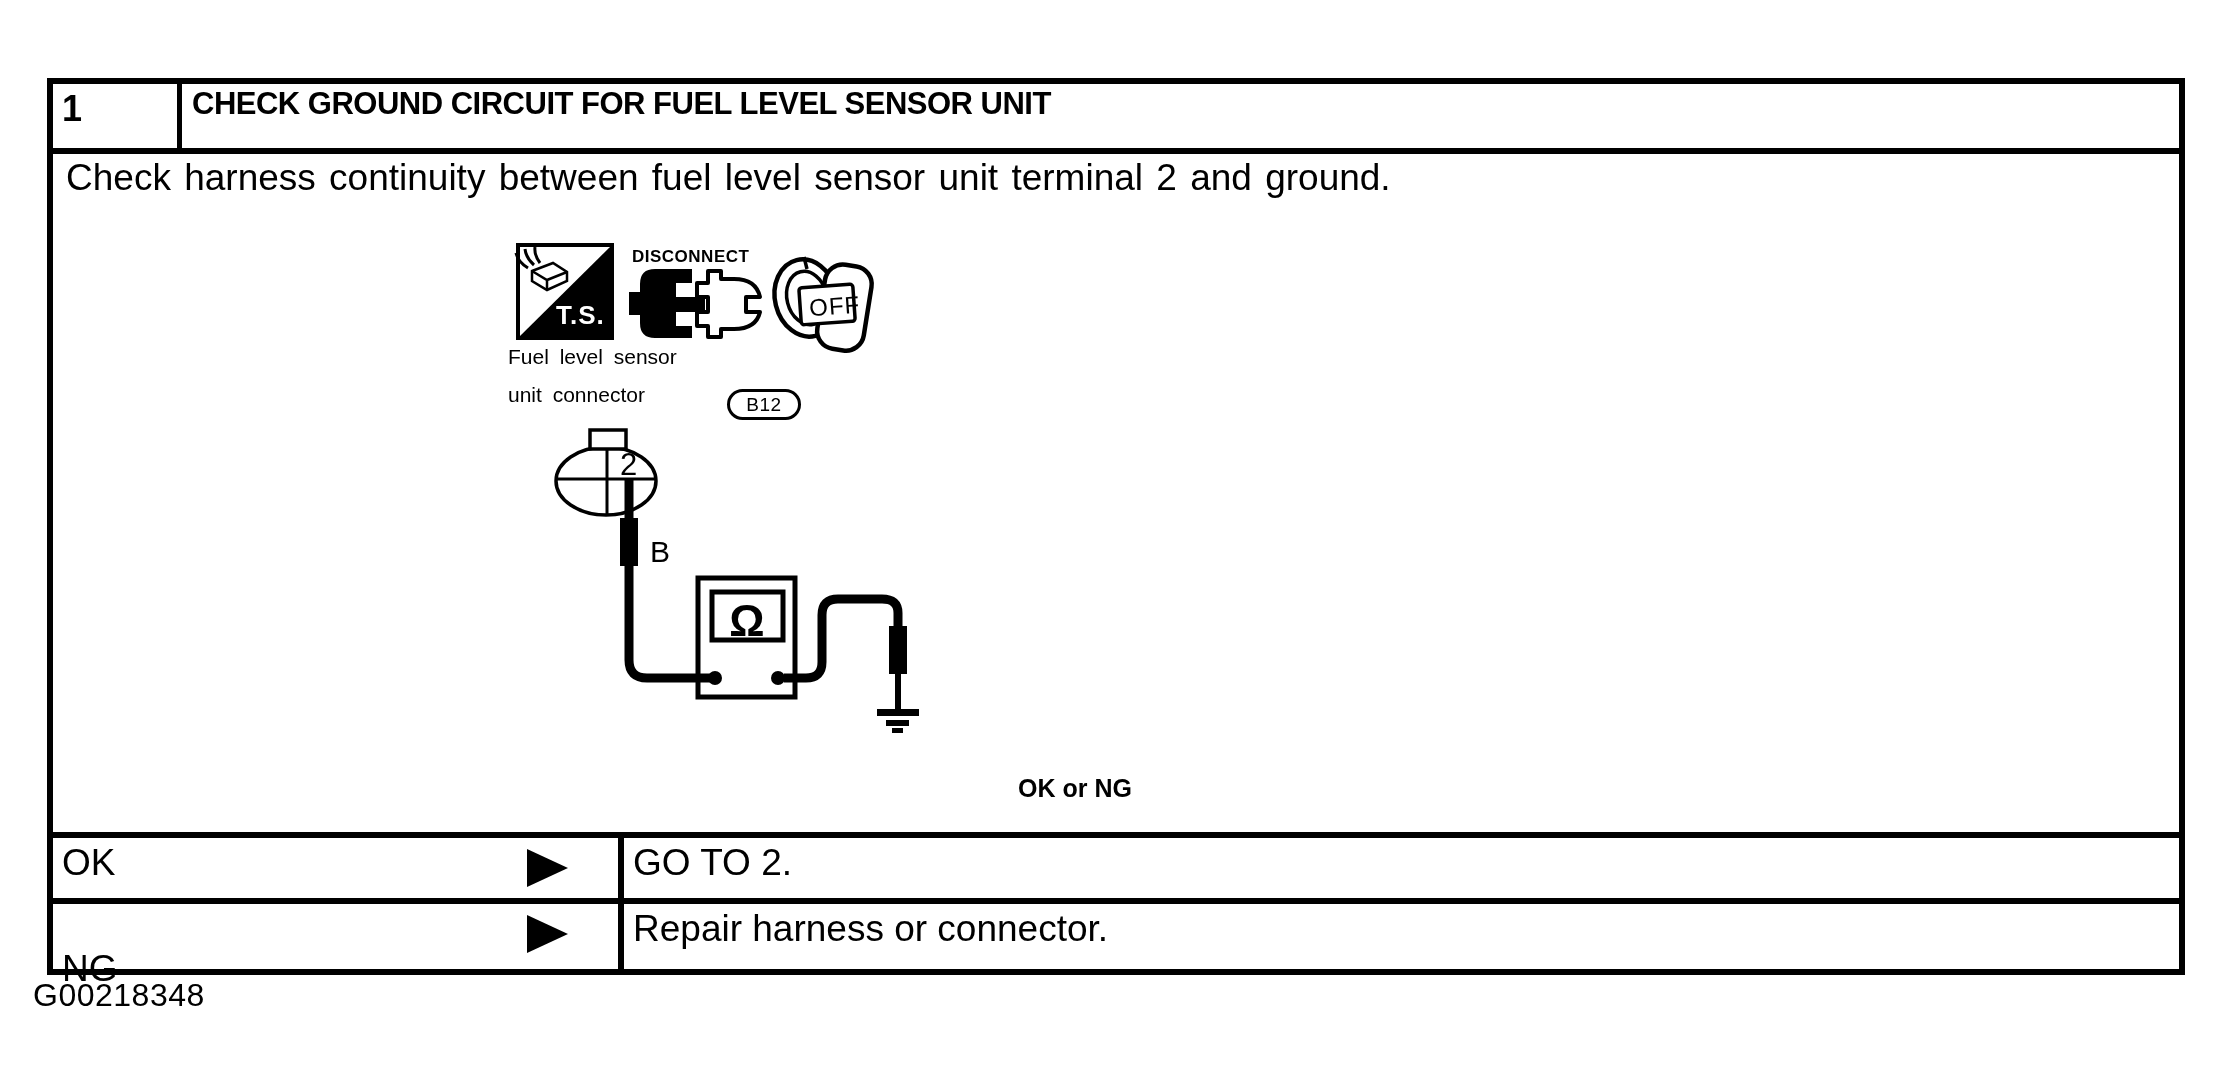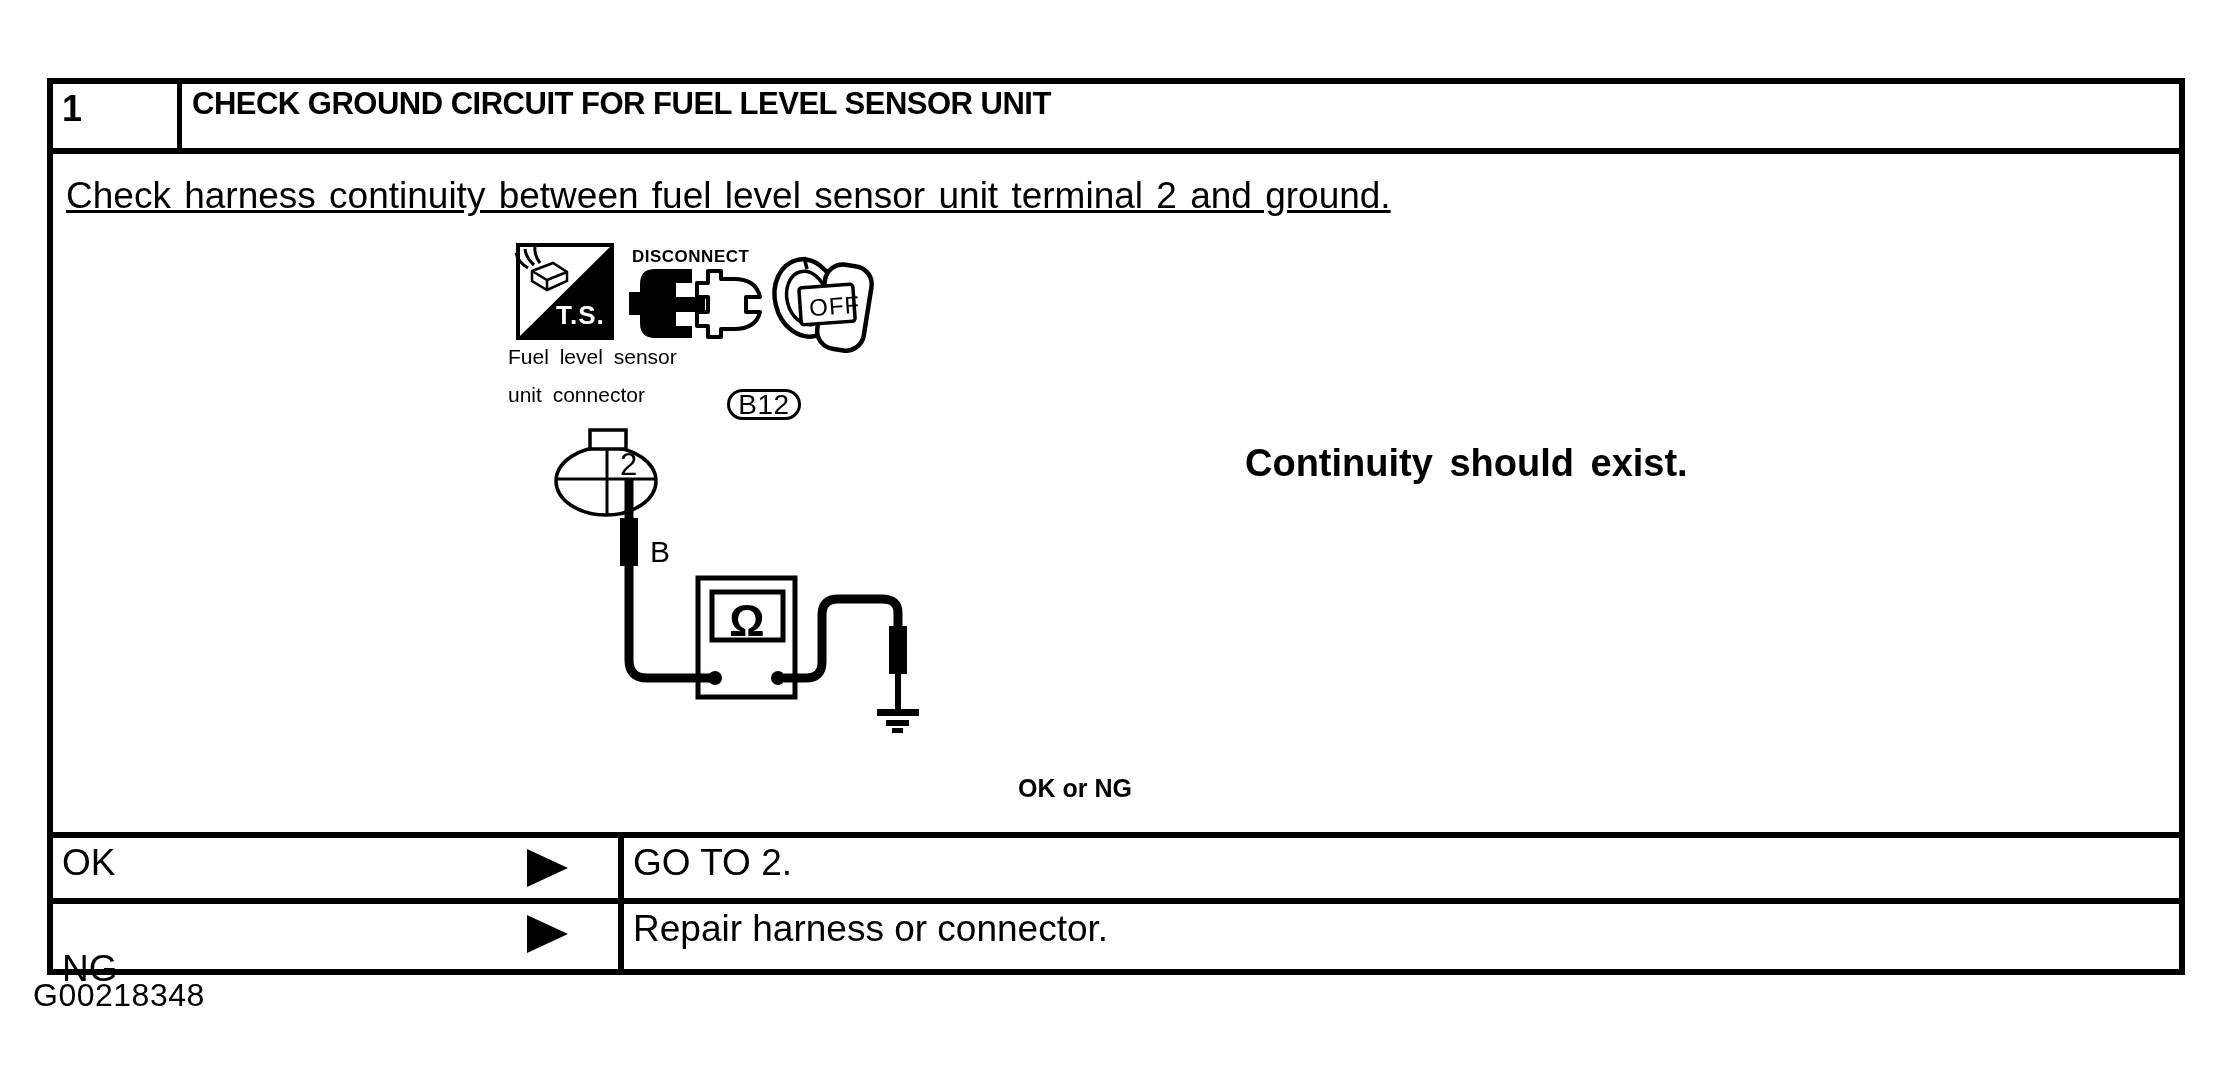--- a/index.html
+++ b/index.html
@@ -9,35 +9,35 @@
     overflow:hidden;
   }
   .abs{position:absolute;line-height:1;white-space:nowrap;}
   .line{position:absolute;background:#000;}
   .frame{
     position:absolute;left:47px;top:78px;width:2138px;height:897px;
     border:6px solid #000;box-sizing:border-box;background:#fff;
   }
   .step-number{left:62px;top:91px;font-size:36px;font-weight:bold;}
   .title{left:192px;top:88px;font-size:31px;font-weight:bold;letter-spacing:-0.5px;}
-  .instruction{left:66px;top:177px;font-size:37px;word-spacing:3px;text-decoration:underline;}
+  .instruction{left:66px;top:159px;font-size:37px;word-spacing:3px;}
   .result{left:1245px;top:444px;font-size:38px;font-weight:bold;word-spacing:6px;}
   .decision{left:1018px;top:776px;font-size:25px;font-weight:bold;}
   .cell-label{font-size:37px;}
   .cell-action{font-size:37px;}
   .arrow{
     position:absolute;width:0;height:0;
     border-top:19px solid transparent;border-bottom:19px solid transparent;
     border-left:41px solid #000;
   }
   .conn-caption{font-size:21px;word-spacing:5px;}
   .b12-pill{
     position:absolute;left:727px;top:389px;width:74px;height:31px;
     border:3px solid #000;border-radius:17px;box-sizing:border-box;
-    font-size:28px;text-align:center;line-height:26px;letter-spacing:0.5px;
+    font-size:19px;text-align:center;line-height:26px;letter-spacing:0.5px;
   }
   .gcode{left:33px;top:979px;font-size:32px;letter-spacing:0.5px;}
   svg text{font-family:"Liberation Sans","DejaVu Sans",sans-serif;}
 </style>
 </head>
 <body>
 
 <div class="sheet">
 
   <div class="frame"></div>
@@ -108,21 +108,20 @@
         <rect x="886" y="720" width="23" height="6" fill="#000"></rect>
         <rect x="892" y="728" width="11" height="5" fill="#000"></rect>
       </g>
     </g>
   </svg>
 
   <div class="abs conn-caption" style="left:508px;top:346px;">Fuel level sensor</div>
   <div class="abs conn-caption" style="left:508px;top:384px;">unit connector</div>
   <div class="b12-pill">B12</div>
 
-  <div class="abs result">Continuity should exist.</div>
 
   <div class="abs decision">OK or NG</div>
 
   <div class="line" style="left:47px;top:832px;width:2138px;height:6px;"></div>
   <div class="line" style="left:47px;top:898px;width:2138px;height:6px;"></div>
   <div class="line" style="left:618px;top:832px;width:6px;height:143px;"></div>
 
   <div class="abs cell-label" style="left:62px;top:844px;">OK</div>
   <div class="arrow" style="left:527px;top:849px;"></div>
   <div class="abs cell-action" style="left:633px;top:844px;">GO TO 2.</div>

